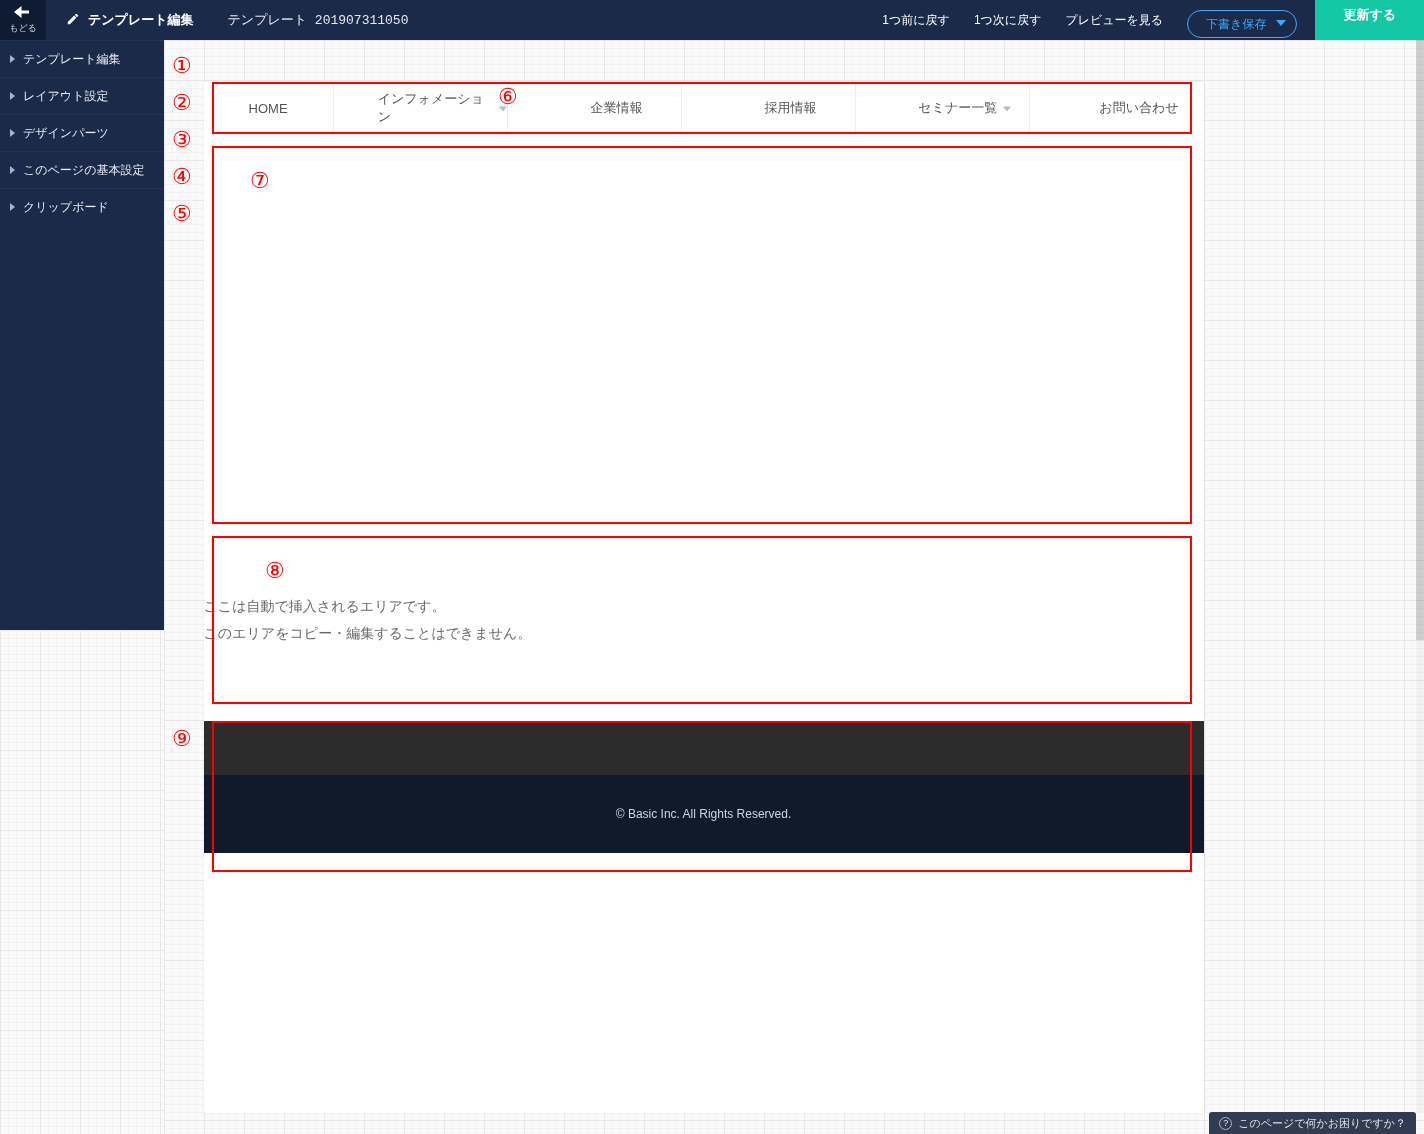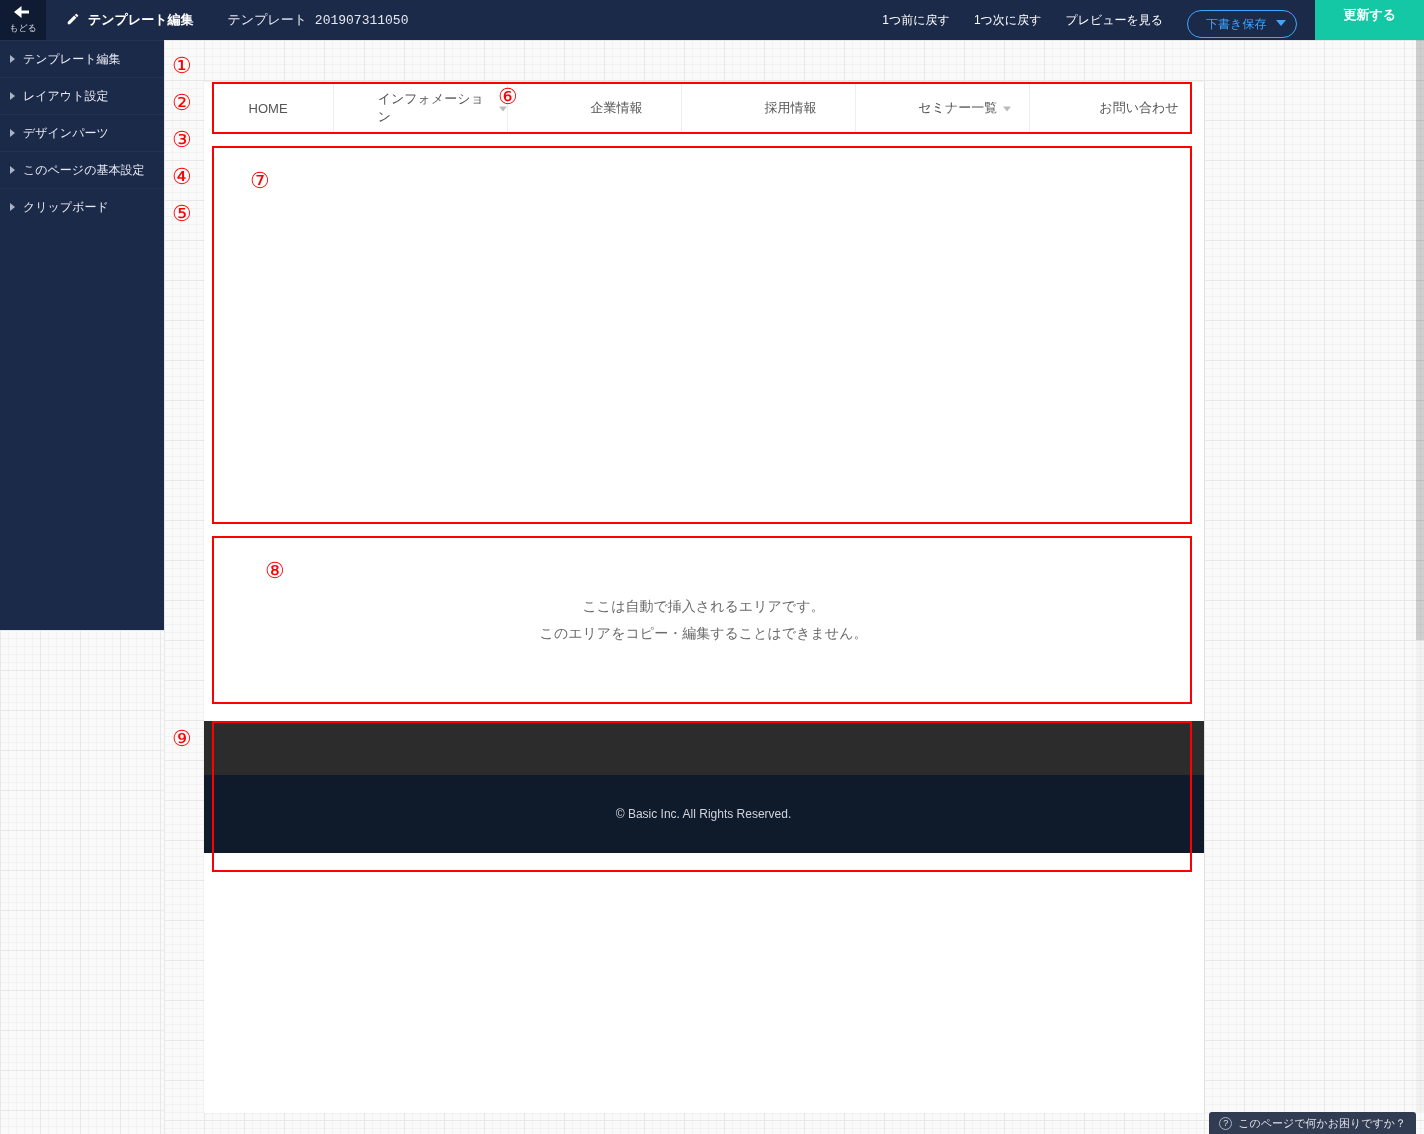--- a/index.html
+++ b/index.html
@@ -156,21 +156,21 @@
       display:flex;align-items:center;justify-content:center;
       font-size:13px; color:#555; cursor:pointer; gap:6px;
       min-width:0;
     }
     .navitem:last-child{border-right:none;}
     .navitem .dd svg{width:8px;height:8px;fill:#bbb;}
 
     .white-block7{height:378px;}
 
     .white-block8{
-       height:168px; display:flex;flex-direction:column;justify-content:center;align-items:center;
+       height:168px; display:flex;flex-direction:column;justify-content:center;
        color:#6a6a6a; font-size:14px; line-height:1.9; margin-top:12px;
     }
 
     .footerblock{margin-top:17px;}
     .footer-top{height:54px; background:#2c2c2c;}
     .footer-bottom{height:78px;background:#0f1a2a;display:flex;align-items:center;justify-content:center;color:#cfd4de;font-size:12px;}
 
     
     .scrollbar{position:absolute; right:0; top:40px; bottom:22px; width:8px; background:rgba(0,0,0,.03);}
     .scrollbar .thumb{position:absolute;left:0;right:0;top:0;height:600px;background:rgba(0,0,0,.15);}

